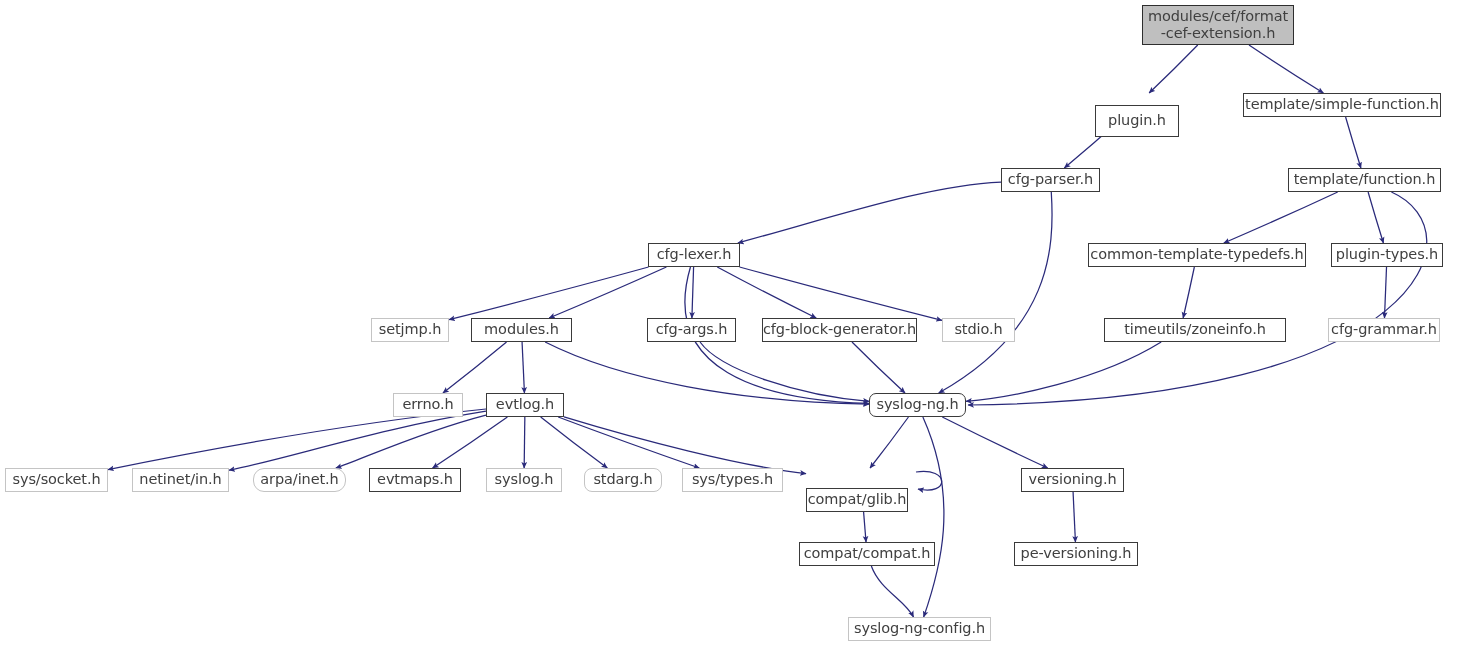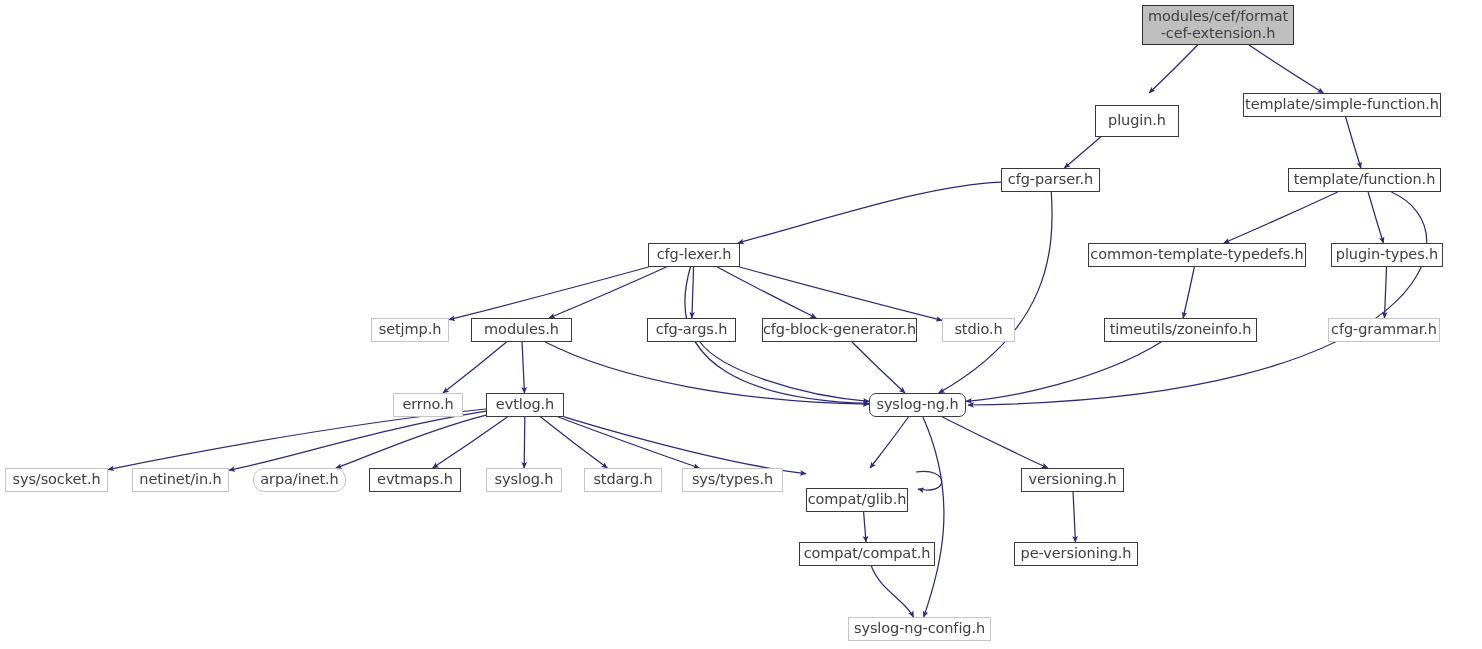--- a/index.html
+++ b/index.html
@@ -103,31 +103,31 @@
       <div class="node internal" style="left: 1001px; top: 168px; width: 99px; height: 24px;">cfg-parser.h</div>
       <div class="node internal" style="left: 1288px; top: 168px; width: 153px; height: 24px;">template/function.h</div>
       <div class="node internal" style="left: 648px; top: 243px; width: 92px; height: 24px;">cfg-lexer.h</div>
       <div class="node internal" style="left: 1088px; top: 243px; width: 218px; height: 24px;">common-template-typedefs.h</div>
       <div class="node internal" style="left: 1331px; top: 243px; width: 112px; height: 24px;">plugin-types.h</div>
       <div class="node external" style="left: 371px; top: 318px; width: 78px; height: 24px; text-align: right;">setjmp.h</div>
       <div class="node internal" style="left: 471px; top: 318px; width: 101px; height: 24px;">modules.h</div>
       <div class="node internal" style="left: 647px; top: 318px; width: 89px; height: 24px;">cfg-args.h</div>
       <div class="node internal" style="left: 762px; top: 318px; width: 155px; height: 24px;">cfg-block-generator.h</div>
       <div class="node external" style="left: 942px; top: 318px; width: 73px; height: 24px;">stdio.h</div>
-      <div class="node internal" style="left: 1104px; top: 318px; width: 153px; height: 24px;">timeutils/zoneinfo.h</div>
+      <div class="node internal" style="left: 1104px; top: 318px; width: 182px; height: 24px;">timeutils/zoneinfo.h</div>
       <div class="node external" style="left: 1328px; top: 318px; width: 112px; height: 24px;">cfg-grammar.h</div>
       <div class="node external" style="left: 393px; top: 393px; width: 70px; height: 24px;">errno.h</div>
       <div class="node internal" style="left: 486px; top: 393px; width: 78px; height: 24px;">evtlog.h</div>
       <div class="node internal" style="left: 869px; top: 393px; width: 97px; height: 24px; border-radius: 7px;">syslog-ng.h</div>
       <div class="node external" style="left: 5px; top: 468px; width: 103px; height: 24px;">sys/socket.h</div>
       <div class="node external" style="left: 132px; top: 468px; width: 97px; height: 24px;">netinet/in.h</div>
       <div class="node external" style="left: 253px; top: 468px; width: 93px; height: 24px; border-radius: 11px;">arpa/inet.h</div>
       <div class="node internal" style="left: 369px; top: 468px; width: 92px; height: 24px;">evtmaps.h</div>
       <div class="node external" style="left: 486px; top: 468px; width: 76px; height: 24px;">syslog.h</div>
-      <div class="node external" style="left: 584px; top: 468px; width: 78px; height: 24px;">stdarg.h</div>
+      <div class="node external" style="left: 584px; top: 468px; width: 78px; height: 24px; border-radius: 8px;">stdarg.h</div>
       <div class="node external" style="left: 682px; top: 468px; width: 101px; height: 24px;">sys/types.h</div>
       <div class="node internal" style="left: 806px; top: 488px; width: 102px; height: 24px;">compat/glib.h</div>
       <div class="node internal" style="left: 1021px; top: 468px; width: 103px; height: 24px;">versioning.h</div>
       <div class="node internal" style="left: 799px; top: 542px; width: 136px; height: 24px;">compat/compat.h</div>
       <div class="node internal" style="left: 1014px; top: 542px; width: 124px; height: 24px;">pe-versioning.h</div>
       <div class="node external" style="left: 848px; top: 617px; width: 143px; height: 24px;">syslog-ng-config.h</div>
     </div>
 </div>
 
 </body></html>

